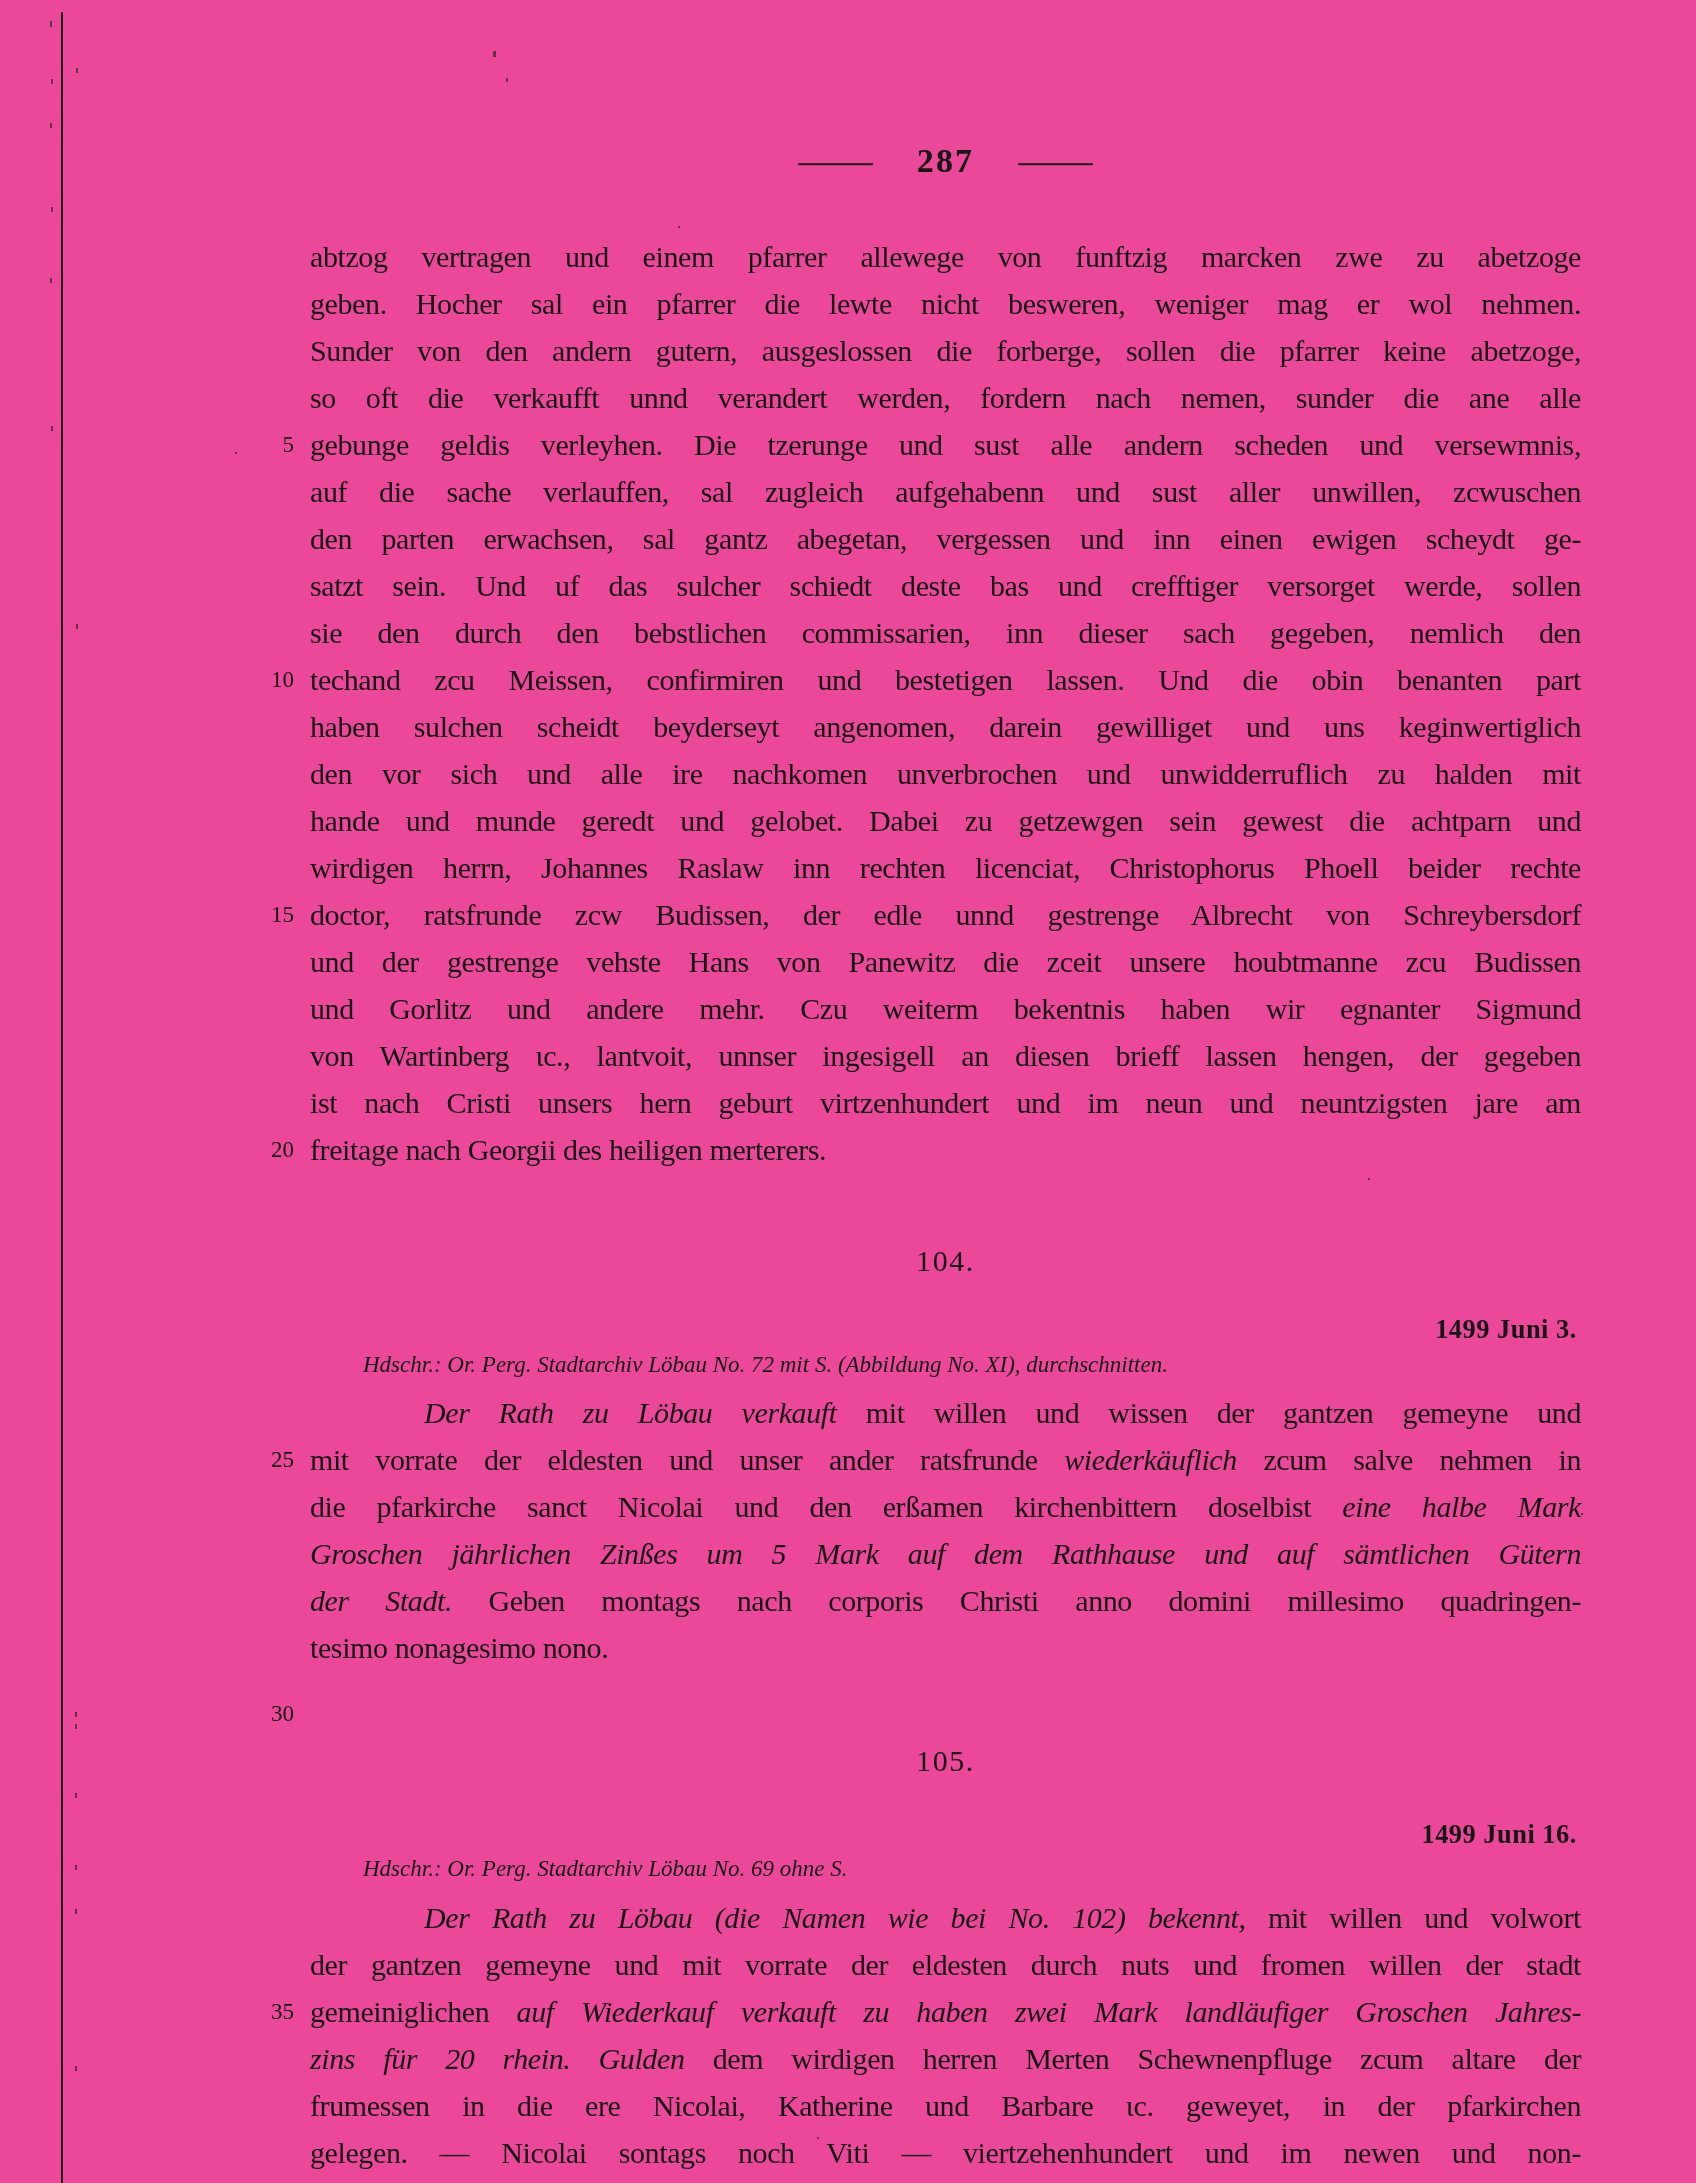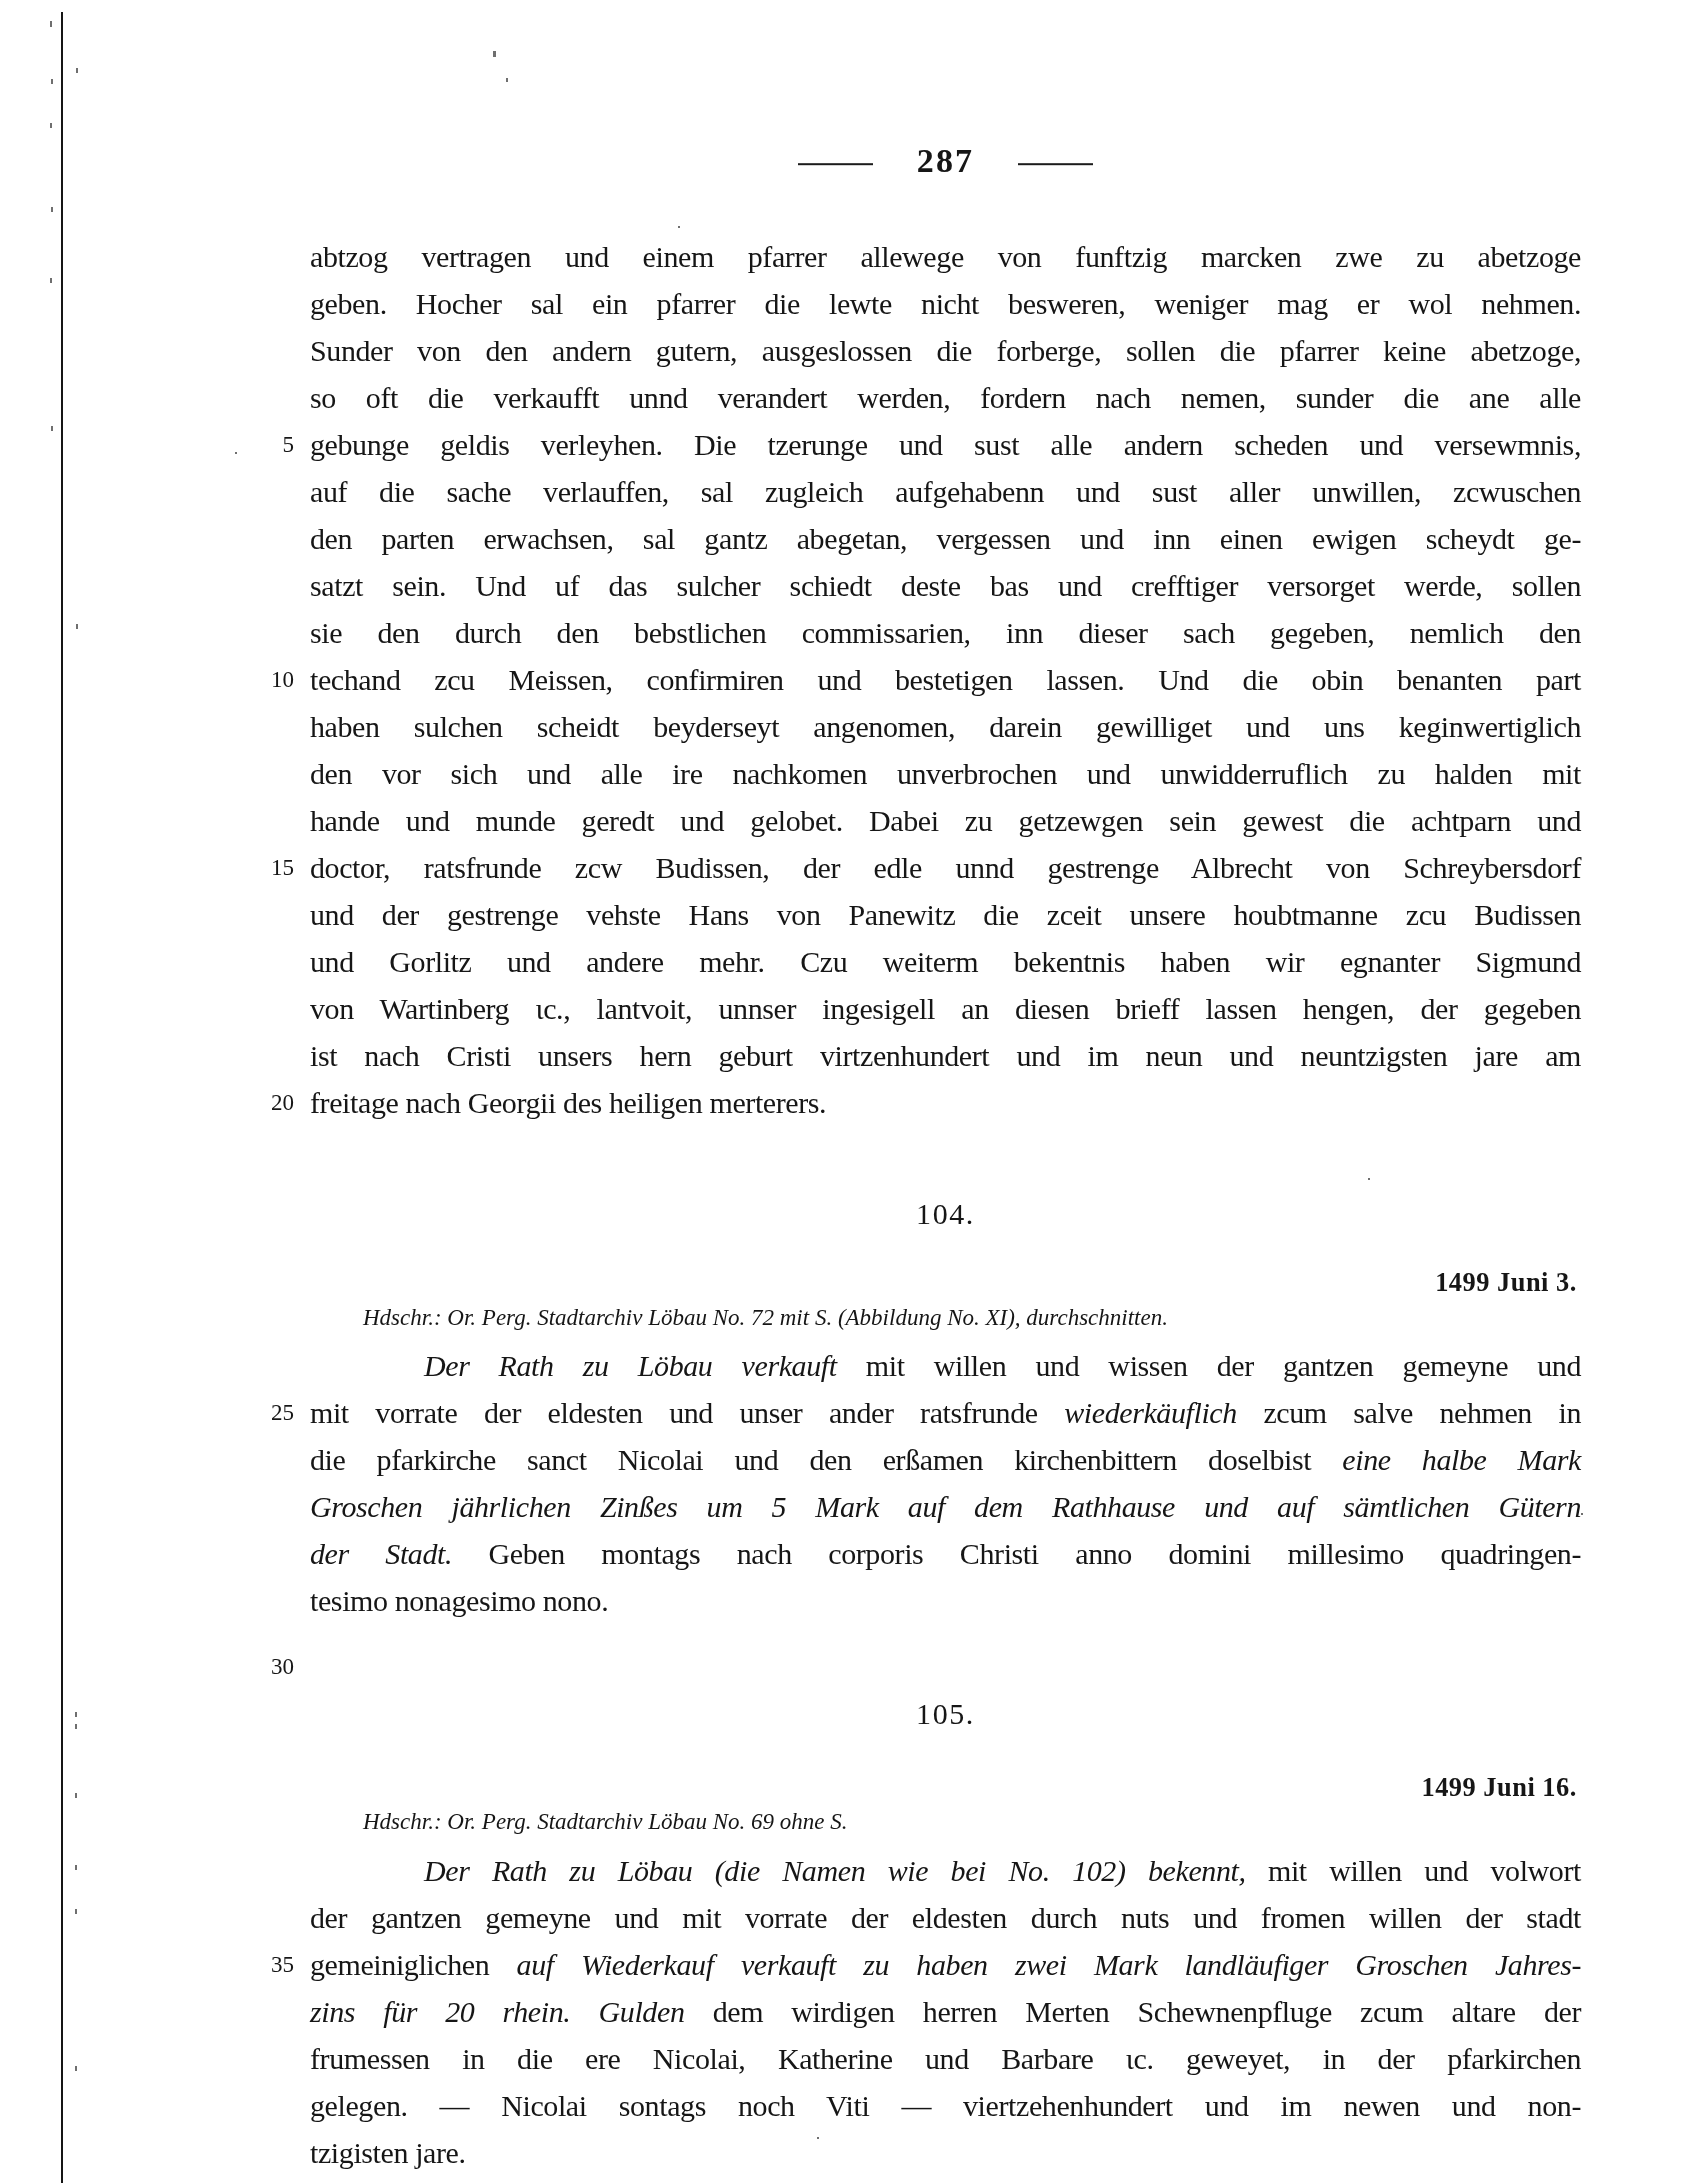--- a/index.html
+++ b/index.html
@@ -1,16 +1,16 @@
 <!DOCTYPE html>
 <html style="font-size:8.5px"><head>
 <meta charset="utf-8">
 <style>
   html,body{margin:0;padding:0;background:#e8e8e4;}
-  .page{position:relative;width:1696px;height:2183px;background:#ffffff;overflow:hidden;
+  .page{position:relative;width:1696px;height:2183px;background:#ec4899;overflow:hidden;
         color:#161616;font-family:"Liberation Serif","DejaVu Serif",serif;}
   
   .edge-line{position:absolute;left:61px;top:11.6px;width:2.1px;height:2172px;background:#151515;}
   .speck{position:absolute;background:#222;opacity:.65;}
   
   .header-row{position:absolute;left:310px;top:144px;width:1271px;display:flex;
               justify-content:center;align-items:center;gap:44px;}
   .pgnum{font-size:34px;font-weight:bold;letter-spacing:2.1px;line-height:34px;}
   .dash{width:75px;height:2.6px;background:#1b1b1b;transform:translateY(3.2px);}
   
@@ -114,20 +114,24 @@
       </div>
       <div class="row line">
         <div class="gutter"></div>
         <div class="txt"><span>den vor sich und alle ire nachkomen unverbrochen und unwidderruflich zu halden mit</span></div>
       </div>
       <div class="row line">
         <div class="gutter"></div>
         <div class="txt"><span>hande und munde geredt und gelobet.  Dabei zu getzewgen sein gewest die achtparn und</span></div>
       </div>
       <div class="row line">
+        <div class="gutter"></div>
+        <div class="txt"><span>wirdigen herrn, Johannes Raslaw inn rechten licenciat, Christophorus Phoell beider rechte</span></div>
+      </div>
+      <div class="row line">
         <div class="gutter">15</div>
         <div class="txt"><span>doctor, ratsfrunde zcw Budissen, der edle unnd gestrenge Albrecht von Schreybersdorf</span></div>
       </div>
       <div class="row line">
         <div class="gutter"></div>
         <div class="txt"><span>und der gestrenge vehste Hans von Panewitz die zceit unsere houbtmanne zcu Budissen</span></div>
       </div>
       <div class="row line">
         <div class="gutter"></div>
         <div class="txt"><span>und Gorlitz und andere mehr.  Czu weiterm bekentnis haben wir egnanter Sigmund</span></div>

